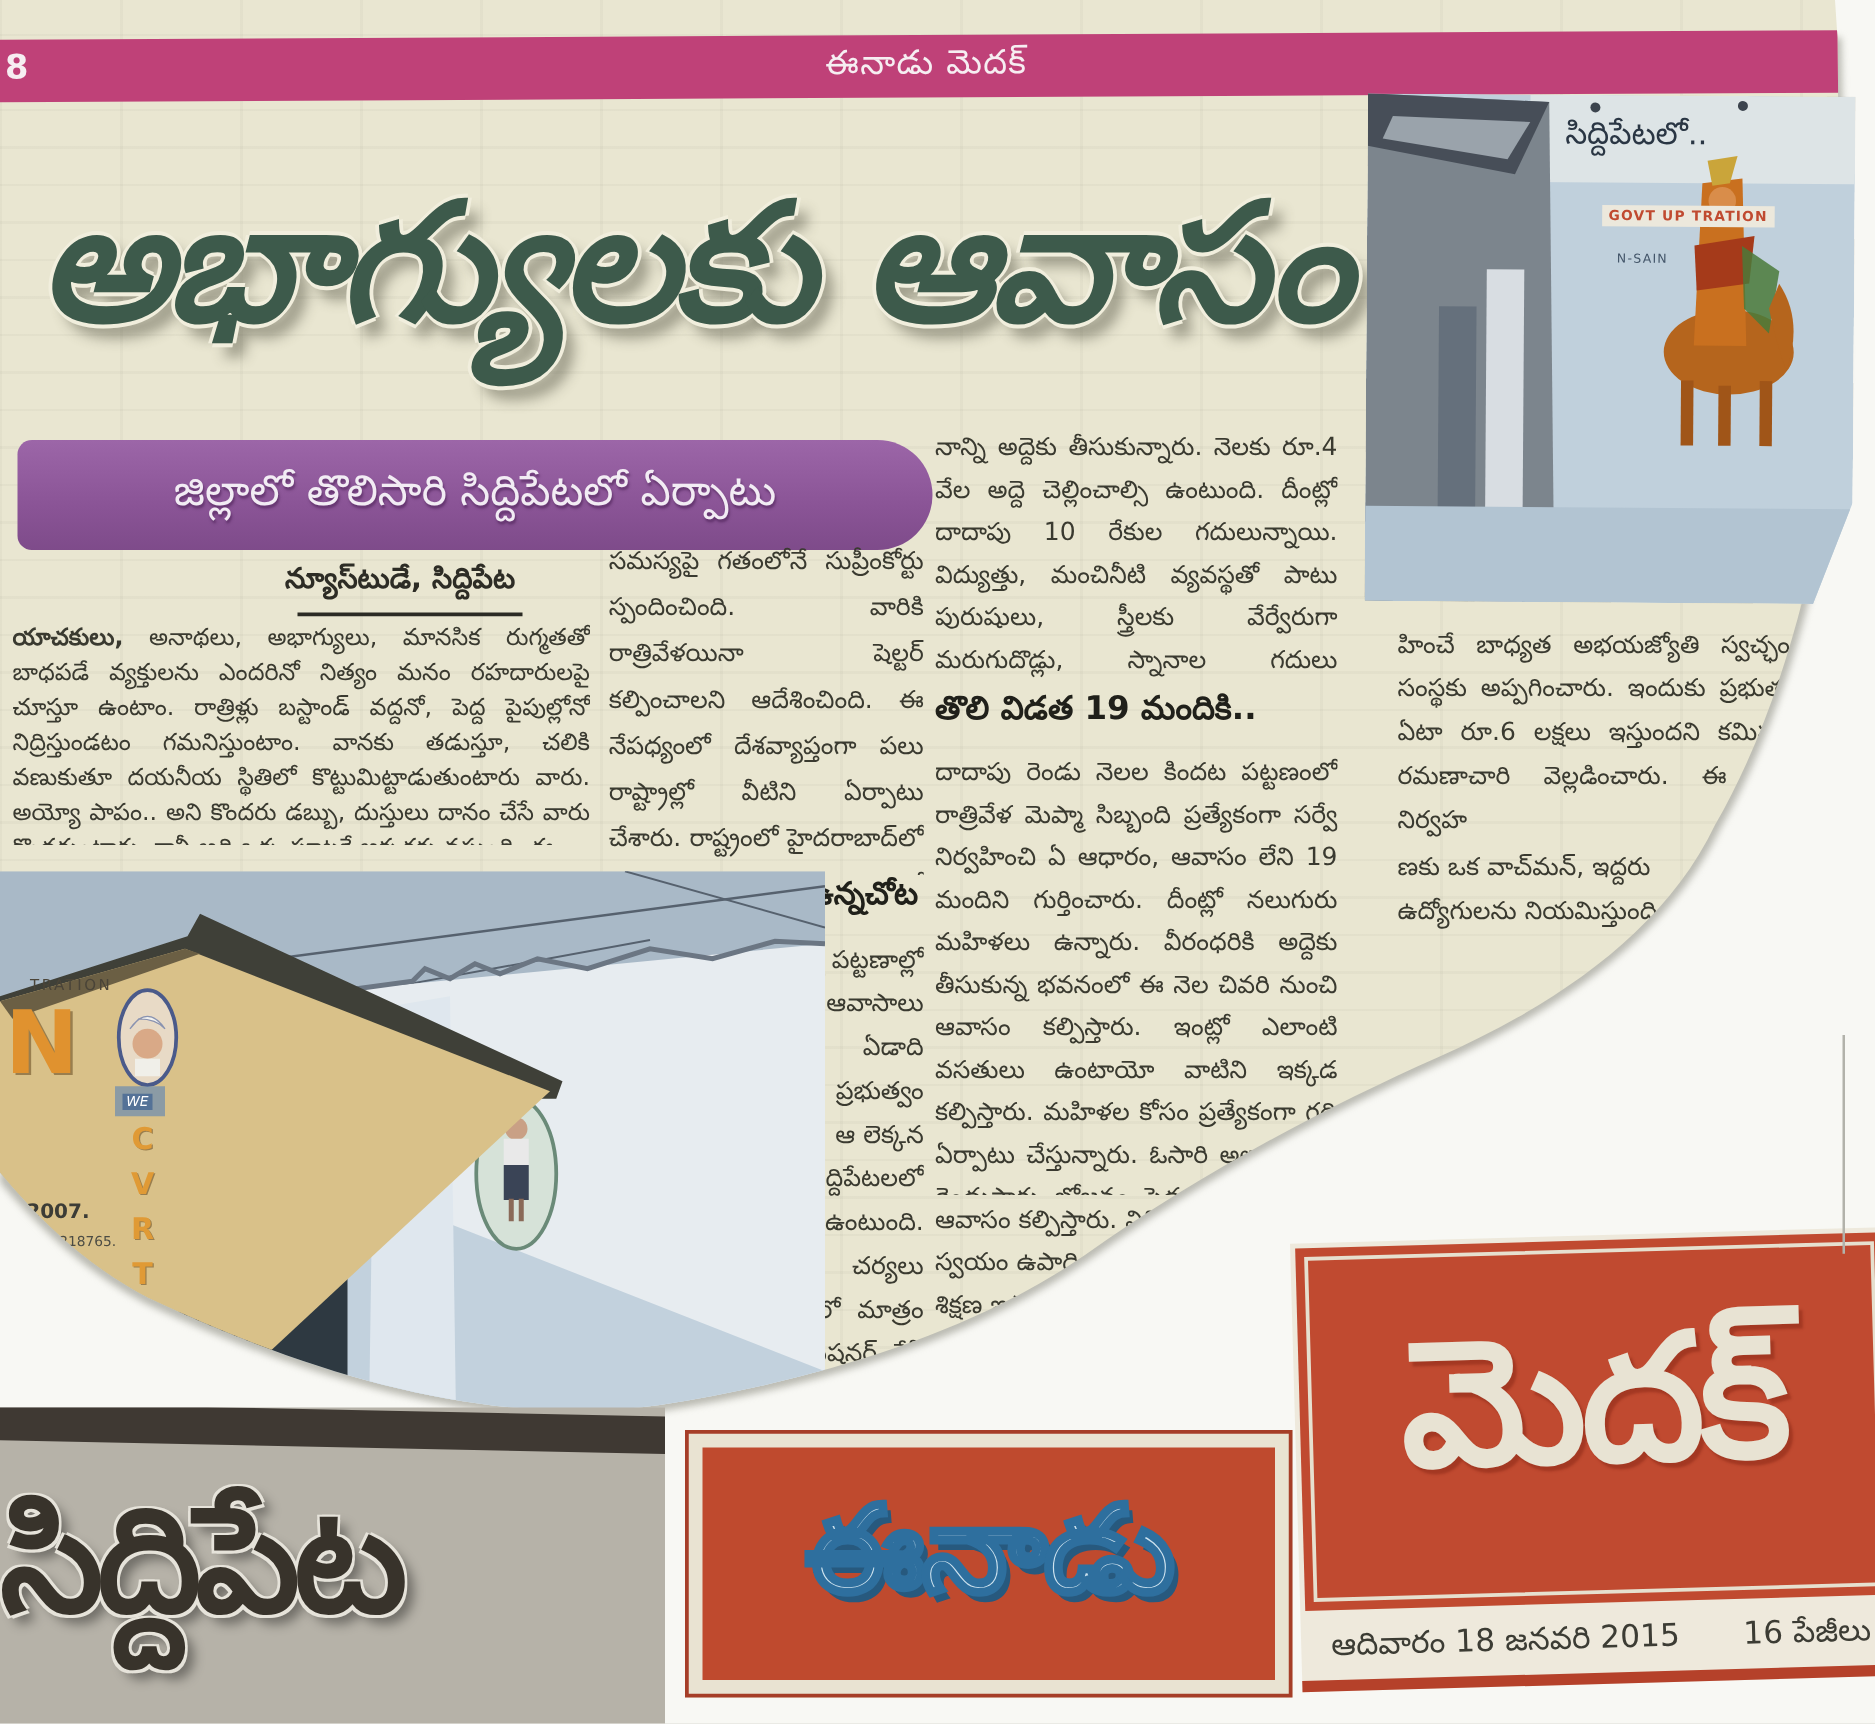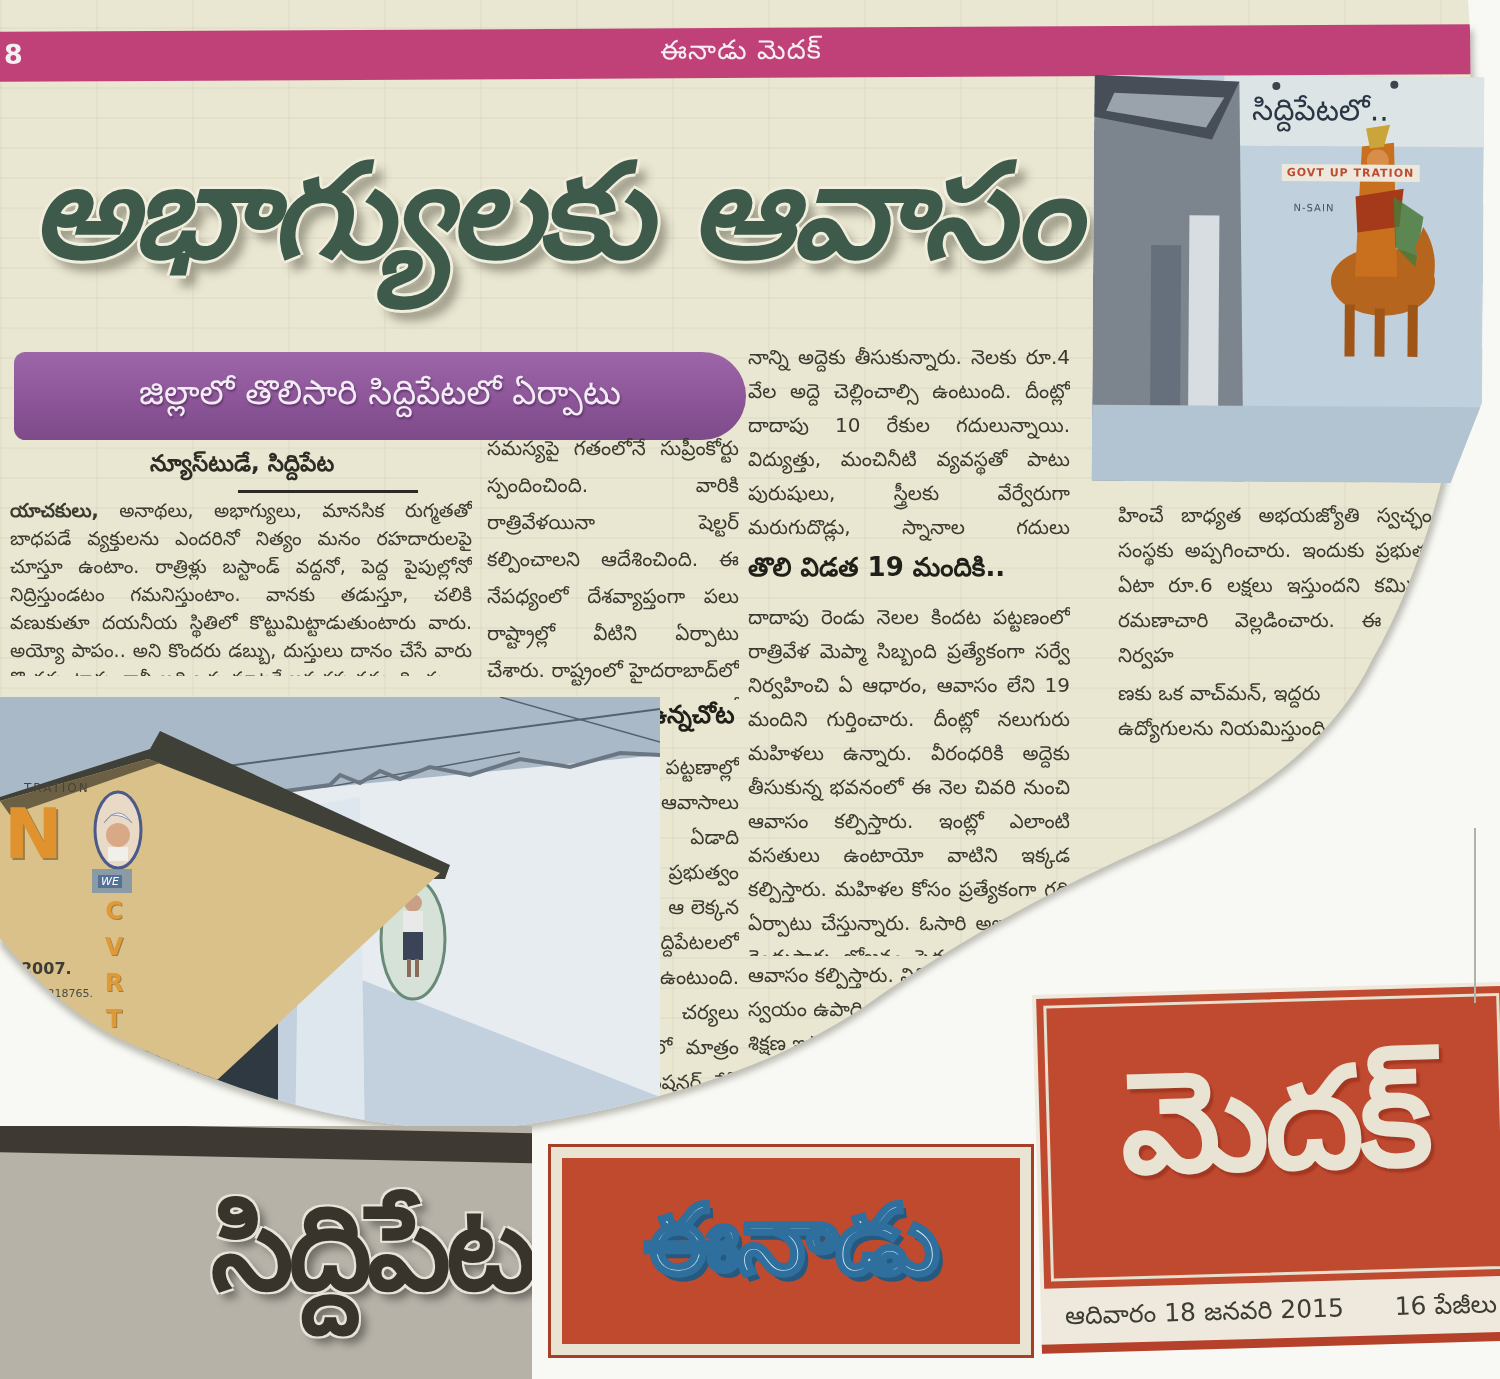--- a/index.html
+++ b/index.html
@@ -43,21 +43,21 @@
   }
   
   .subbar{
     position:absolute; left:14px; top:352px; width:732px; height:88px;
     background:linear-gradient(180deg,#9c66a8 0%, #8a5496 60%, #7e4b8a 100%);
     border-radius:12px 46px 46px 12px;
     display:flex; align-items:center; justify-content:center;
   }
   .subbar-text{color:#f2ecf4; font-size:34px; text-shadow:1px 2px 2px rgba(60,20,70,.5);}
   .byline{
-    position:absolute; left:150px; top:450px; width:340px; text-align:left;
+    position:absolute; left:150px; top:450px; width:340px; text-align:center;
     font-size:23px; font-weight:bold; color:#2d2c25;
   }
   .byline-rule{position:absolute; left:238px; top:490px; width:180px; height:3px; background:#2b2b24;}
   
   .bodytext{ text-align:justify; color:#3a3a30; }
   .col1{position:absolute; left:10px; top:496px; width:462px; height:180px;
         font-size:19px; line-height:28px; overflow:hidden;}
   .col1 .lead{font-weight:bold;}
   .col2a{position:absolute; left:487px; top:430px; width:252px; height:270px;
          font-size:20px; line-height:37px; overflow:hidden;}
@@ -96,35 +96,35 @@
   .pl-year{position:absolute; left:4px; top:262px; font-size:16px; font-weight:bold; color:#3c3c36;}
   .pl-num{position:absolute; left:2px; top:290px; font-size:11px; color:#4c4c44;}
   
   .photo-right{
     position:absolute; left:1093px; top:76px; width:390px; height:406px;
     transform:rotate(0.4deg);
     clip-path:polygon(0 0,100% 0,100% 80%,92% 100%,0 100%);
     box-shadow:0 0 0 2px rgba(120,120,110,.3);
   }
   .photo-right svg{position:absolute; inset:0;}
-  .pr-label{position:absolute; left:158px; top:16px; font-size:30px; color:#2a3644;}
+  .pr-label{position:absolute; left:158px; top:16px; font-size:25px; color:#2a3644;}
   .pr-sign{position:absolute; left:188px; top:88px; font-size:11px; font-weight:bold; color:#c04a30;
            background:#ece8dc; padding:2px 5px; letter-spacing:1px;}
   .pr-sub{position:absolute; left:200px; top:126px; font-size:10px; color:#44566a; letter-spacing:1px;}
   
   .logo-sidd{
     position:absolute; left:0; top:1126px; width:532px; height:253px;
     background:#b6b2a8; overflow:hidden;
   }
   .logo-sidd .band{
     position:absolute; left:-6px; top:-4px; width:560px; height:30px;
     background:#3f3933; transform:rotate(1.2deg); transform-origin:left top;
   }
   .logo-sidd .big{
-    position:absolute; left:0; top:22px; width:100%; text-align:right;
+    position:absolute; left:0; top:22px; width:100%; text-align:left;
     font-size:118px; font-weight:bold; letter-spacing:-5px; color:#38332b; line-height:200px;
     text-shadow:2px 2px 0 #e6e3da,-2px -2px 0 #e6e3da,2px -2px 0 #e6e3da,-2px 2px 0 #e6e3da,
                 7px 7px 9px rgba(0,0,0,.4);
   }
   .logo-eenadu{
     position:absolute; left:548px; top:1144px; width:486px; height:214px;
     border:3px solid #a63e28; background:#e9e3d2; padding:11px; box-sizing:border-box;
   }
   .logo-eenadu .inner{
     width:100%; height:100%; background:#bf4a2e;

